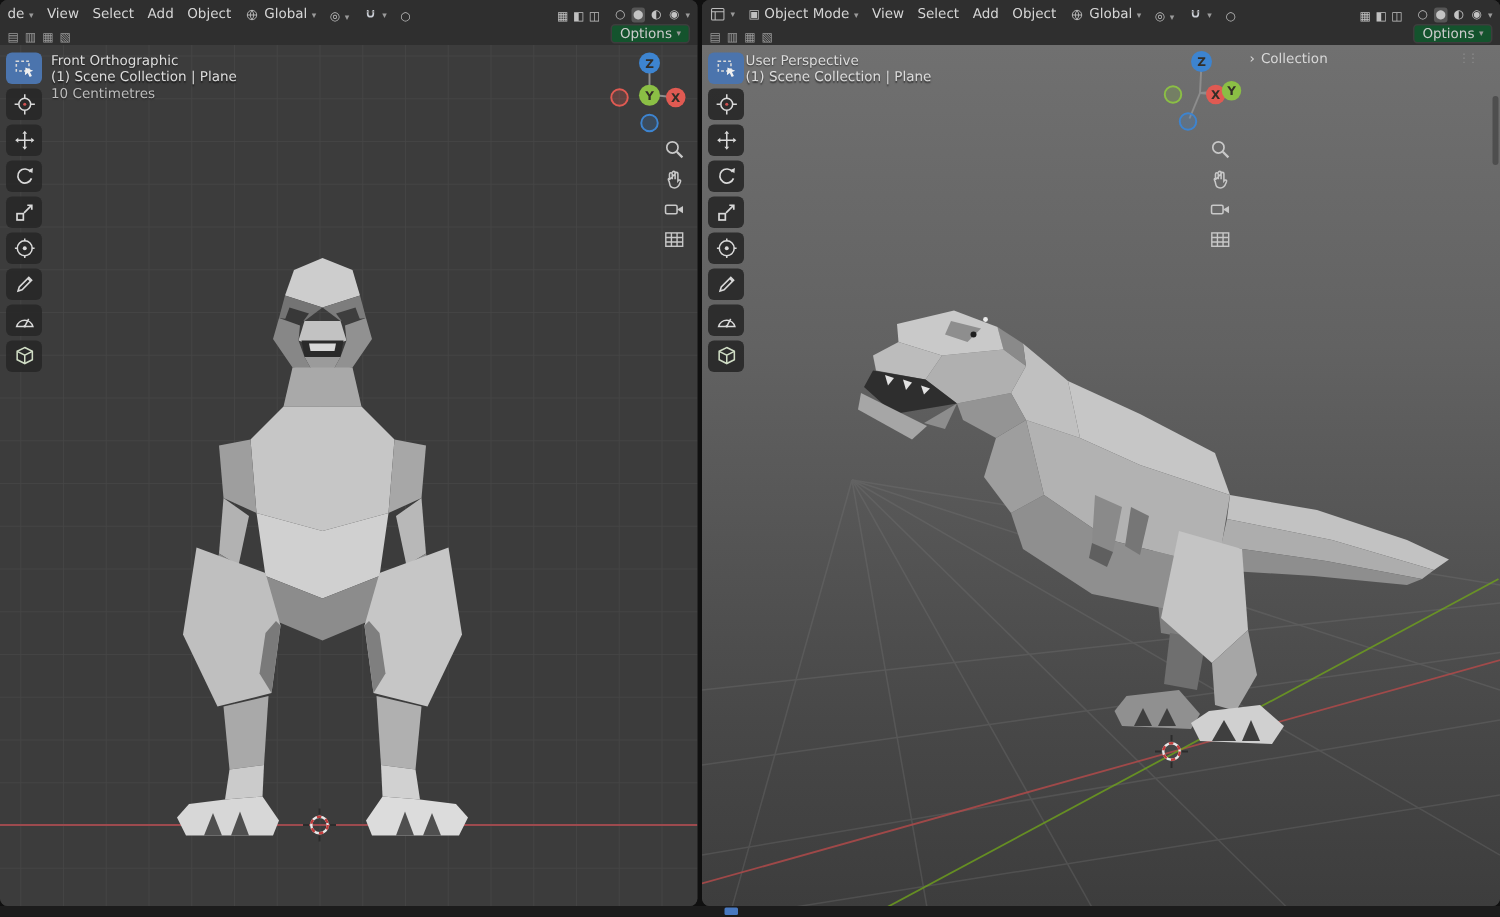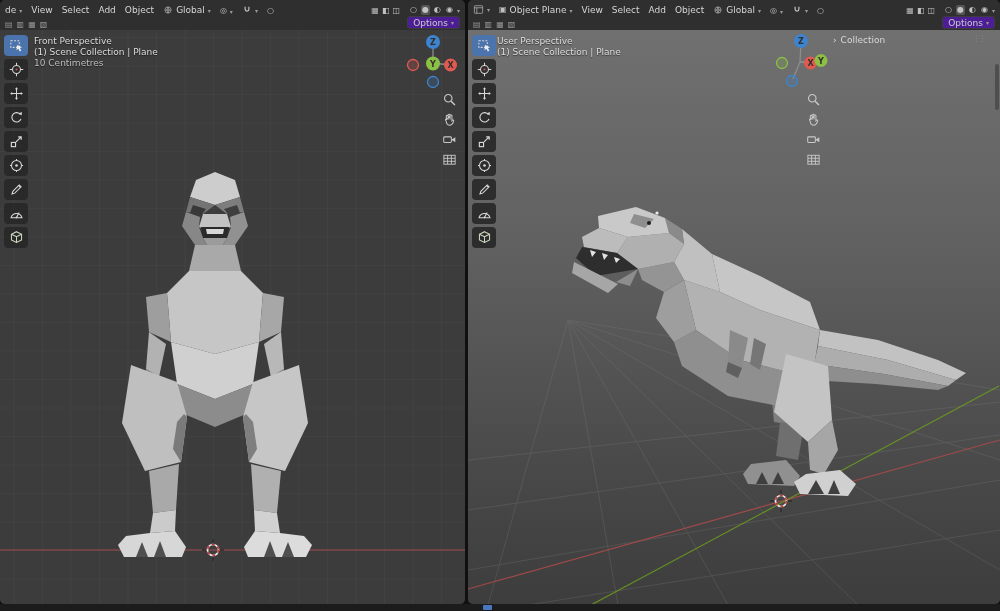--- a/index.html
+++ b/index.html
@@ -9,21 +9,21 @@
   .vp-right{left:468px;width:532px;}
   .vp-header{height:30px;background:#2f2f2f;border-bottom:1px solid #262626;color:#d2d2d2;font-size:9px;}
   .hrow{display:flex;align-items:flex-end;height:15px;padding:0 5px;gap:9px;white-space:nowrap;}
   .hrow2{height:14px;}
   .menu{color:#d6d6d6;cursor:default;}
   .hgroup{display:flex;align-items:center;gap:3px;}
   .chev{font-size:6px;color:#9a9a9a;}
   .glyph{font-size:8px;color:#c0c0c0;line-height:1;}
   .sphere{font-size:8px;color:#c3c3c3;padding:0 1px;line-height:10px;}
   .sphere.active{background:#565656;border-radius:2px;}
-  .options-pill{margin-left:auto;display:flex;align-items:center;gap:3px;background:#4c1d95;
+  .options-pill{margin-left:auto;display:flex;align-items:center;gap:3px;background:#14532d;
     border:1px solid #3d3d3d;border-radius:3px;padding:0 5px;height:11px;color:#cccccc;}
   .row2-icons{display:flex;gap:4px;color:#9a9a9a;font-size:8px;}
   .canvas{position:absolute;top:30px;left:0;right:0;bottom:0;}
   .canvas-left{background:#3c3c3c;}
   .canvas-right{background:linear-gradient(180deg,#707070 0%,#626262 35%,#474747 80%,#3d3d3d 100%);}
   .scene{position:absolute;left:0;top:0;}
   .toolbar{position:absolute;left:4px;top:5px;display:flex;flex-direction:column;gap:3px;}
   .tool{width:24px;height:21px;background:rgba(40,40,40,.92);border-radius:4px;
     display:flex;align-items:center;justify-content:center;}
   .tool.active{background:#4b74ad;}
@@ -269,21 +269,21 @@
           </svg>
         </div>
       <div class="tool">
           <svg viewBox="0 0 16 16">
             <use href="#i-cube"></use>
           </svg>
         </div>
     </div>
 
     <div class="overlay-text">
-      <div>Front Perspective</div>
+      <div>Front Orthographic</div>
       <div>(1) Scene Collection | Plane</div>
       <div class="dim">10 Centimetres</div>
     </div>
 
     <svg class="gizmo" style="right:4px;top:2px" width="56" height="58">
       <line x1="28" y1="31" x2="28" y2="11" stroke="#8d8d8d" stroke-width="1.3"></line>
       <line x1="28" y1="31" x2="45" y2="33" stroke="#8d8d8d" stroke-width="1.3"></line>
       <circle cx="8" cy="33" r="5.5" fill="rgba(224,90,82,.22)" stroke="#e05a52" stroke-width="1.3"></circle>
       <circle cx="28" cy="50" r="5.5" fill="rgba(61,132,208,.22)" stroke="#3d84d0" stroke-width="1.3"></circle>
       <circle cx="28" cy="10" r="7" fill="#3d84d0"></circle>
@@ -315,21 +315,21 @@
   <div class="vp-header">
     <div class="hrow">
       <span class="hgroup">
         <svg width="11" height="11" viewBox="0 0 16 16">
             <use href="#i-editor"></use>
           </svg>
         <span class="chev">▾</span>
       </span>
       <span class="hgroup">
         <span class="glyph">▣</span>
-        <span class="menu">Object Plane</span>
+        <span class="menu">Object Mode</span>
         <span class="chev">▾</span>
       </span>
       <span class="menu">View</span>
       <span class="menu">Select</span>
       <span class="menu">Add</span>
       <span class="menu">Object</span>
       <span class="hgroup">
         <svg width="10" height="10" viewBox="0 0 16 16">
             <use href="#i-globe"></use>
           </svg>

